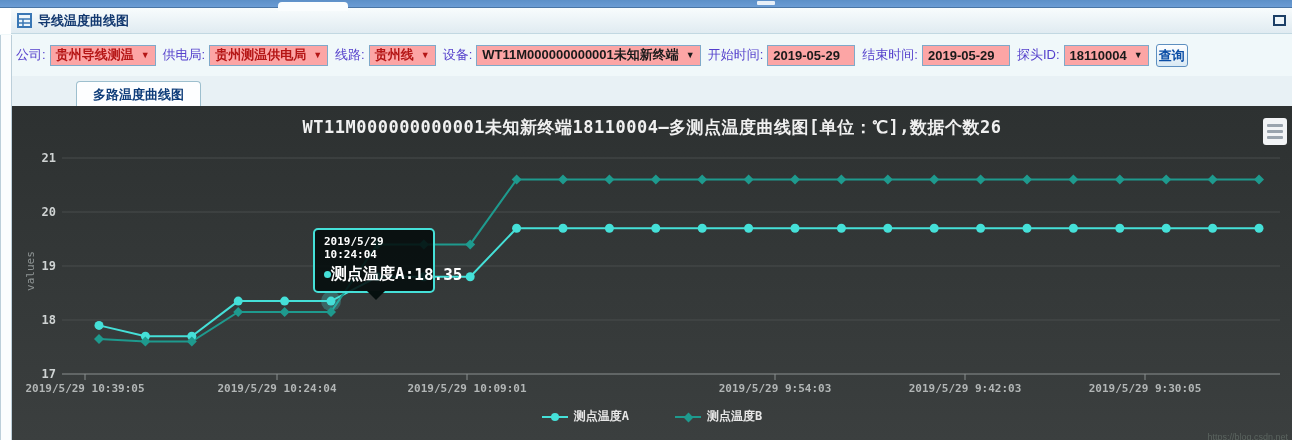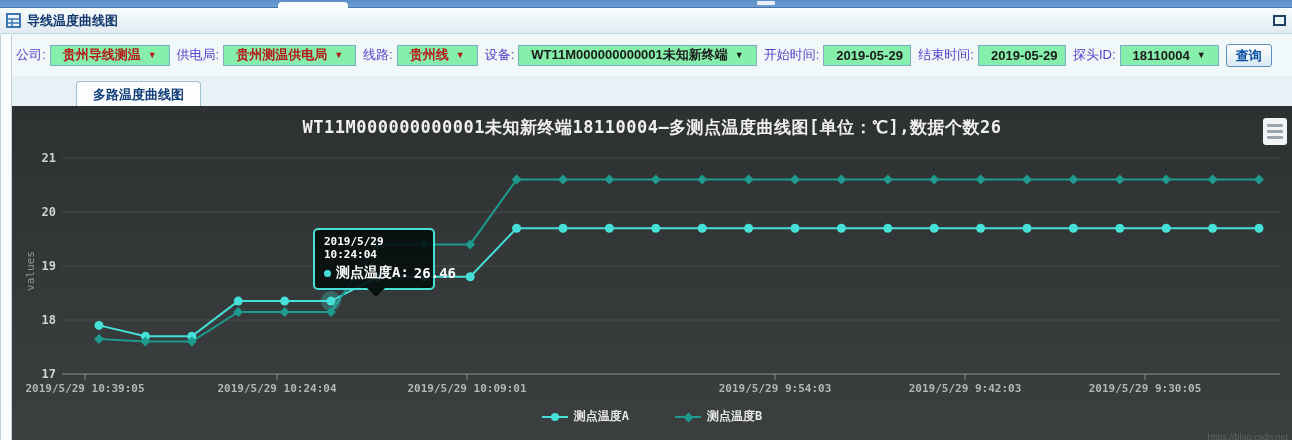--- a/index.html
+++ b/index.html
@@ -7,38 +7,38 @@
               font-family:"Liberation Sans","DejaVu Sans",sans-serif; }
   .page { position:relative; width:1292px; height:440px; }
 
   
   .topbar { height:8px; background:linear-gradient(#5d90c8,#6b9cd4); border-bottom:1px solid #4a76a6; position:relative; }
   .topbar-tab { position:absolute; left:278px; top:2px; width:70px; height:9px; background:#fafdfe; border-radius:4px 4px 0 0; }
   .topbar-glyph { position:absolute; left:757px; top:1px; width:18px; height:4px; background:rgba(255,255,255,.85); border-radius:1px; }
 
   
   .titlebar { height:26px; display:flex; align-items:center; padding:0 6px;
-              background:linear-gradient(#f8fcfd,#e0ebf1); border-bottom:1px solid #c2d8e2; }
+              background:linear-gradient(#f8fcfd,#e0ebf1); border-bottom:1px solid #c2d8e2;margin-left:11px; }
   .title-icon { width:15px; height:15px; display:inline-block; }
   .page-title { color:#12386f; font-weight:bold; font-size:13px; margin-left:6px; }
   .win-icon { margin-left:auto; margin-right:0; width:13px; height:11px; border:2px solid #1c3f66; background:#eef5f9; }
 
   
   .toolbar { height:42px; display:flex; align-items:center; padding-left:16px;
              background:#f0f8fa; font-size:13px; white-space:nowrap; }
   .tb-group { display:flex; align-items:center; margin-right:7px;justify-content:flex-end; }
   .tb-label { color:#5540cc; margin-right:4px; }
-  .sel, .inp { border:1px solid #7fa9c9; background:#86efac; height:21px; display:inline-flex;
-               align-items:center; padding:0 12px; font-weight:bold; cursor:pointer; }
+  .sel, .inp { border:1px solid #7fa9c9; background:#fca5a5; height:21px; display:inline-flex;
+               align-items:center; padding:0 5px; font-weight:bold; cursor:pointer; }
   .sel .sel-arrow { font-size:9px; margin-left:7px; }
   .v-red { color:#b51616; }
   .v-dark { color:#1a1a1a; }
   .inp { width:88px; cursor:text; }
   .query-btn { border:1px solid #5d8fc0; border-radius:3px; background:linear-gradient(#fdfeff,#d9e9f4);
-               color:#0b4ea6; font-weight:bold; font-size:13px; padding:2px 9px; height:23px; cursor:pointer; }
+               color:#0b4ea6; font-weight:bold; font-size:13px; padding:2px 2px; height:23px; cursor:pointer; }
 
   
   .tabstrip { height:30px; background:#e8f1f5; padding-left:44px; position:relative; }
   .tab { display:inline-block; margin-top:5px; padding:4px 16px 5px 16px; background:#fdfeff;
          border:1px solid #9dbfce; border-bottom:none; border-radius:4px 4px 0 0;
          color:#0f3d7a; font-weight:bold; font-size:13px; cursor:pointer;margin-left:32px; }
 
   
   .left-gutter { position:absolute; left:0; top:35px; bottom:0; width:12px; background:#fbfdfe;
                  border-left:1px solid #bccfda; border-right:1px solid #bccfda; }
@@ -60,21 +60,21 @@
             gap:46px; align-items:center; color:#e6e6e6; font-size:12px; font-weight:bold; }
   .legend-item { display:flex; align-items:center; gap:6px; cursor:pointer; }
   .lm { position:relative; width:26px; height:10px; }
   .lm-line { position:absolute; top:4px; left:0; right:0; height:2px; }
   .lm-dot { position:absolute; left:9px; top:1px; width:8px; height:8px; border-radius:50%; }
   .lm-diamond { position:absolute; left:10px; top:2px; width:7px; height:7px; transform:rotate(45deg); }
 
   .tooltip { position:absolute; left:301px; top:122px; width:122px; padding:5px 9px 6px 9px;
              background:rgba(5,12,12,.88); border:2px solid #45e0d8; border-radius:5px; color:#fff; }
   .tt-time { font-size:11px; font-weight:bold; margin-bottom:3px; }
-  .tt-row  { font-size:14px; font-weight:bold; display:flex; align-items:center; gap:5px; white-space:nowrap; }
+  .tt-row  { font-size:16px; font-weight:bold; display:flex; align-items:center; white-space:nowrap; }
   .tt-dot { width:7px; height:7px; border-radius:50%; display:inline-block; flex:none; }
   .tt-caret { position:absolute; left:52px; bottom:-9px; width:0; height:0;
               border:9px solid transparent; border-top:9px solid #06100f; border-bottom:none; }
 
   .watermark { position:absolute; right:4px; bottom:-2px; color:#9fb5a5; opacity:.3; font-size:9px;
                font-family:"Liberation Sans",sans-serif; }
 </style>
 </head>
 <body>
 
@@ -250,20 +250,20 @@
             <span class="lm-diamond" style="background: rgb(30, 154, 142);"></span>
         </span>
         <span>测点温度B</span>
       </div>
     </div>
     <div class="tooltip" style="border-color: rgb(69, 224, 216);">
       <div class="tt-time">2019/5/29 10:24:04</div>
       <div class="tt-row">
         <span class="tt-dot" style="background: rgb(69, 224, 216);"></span>
         <span>测点温度A:</span>
-        <span>26.46</span>
+        <span>18.35</span>
       </div>
       <div class="tt-caret"></div>
     </div>
     <div class="watermark">https://blog.csdn.net</div>
   </div>
 
 </div>
 
 </body></html>

